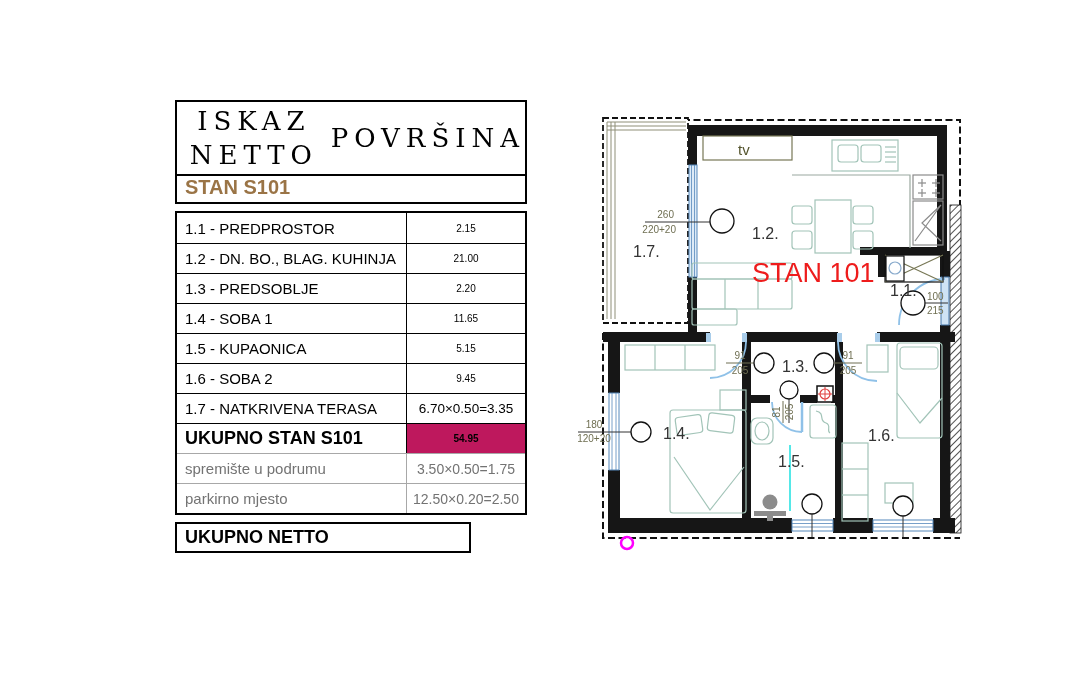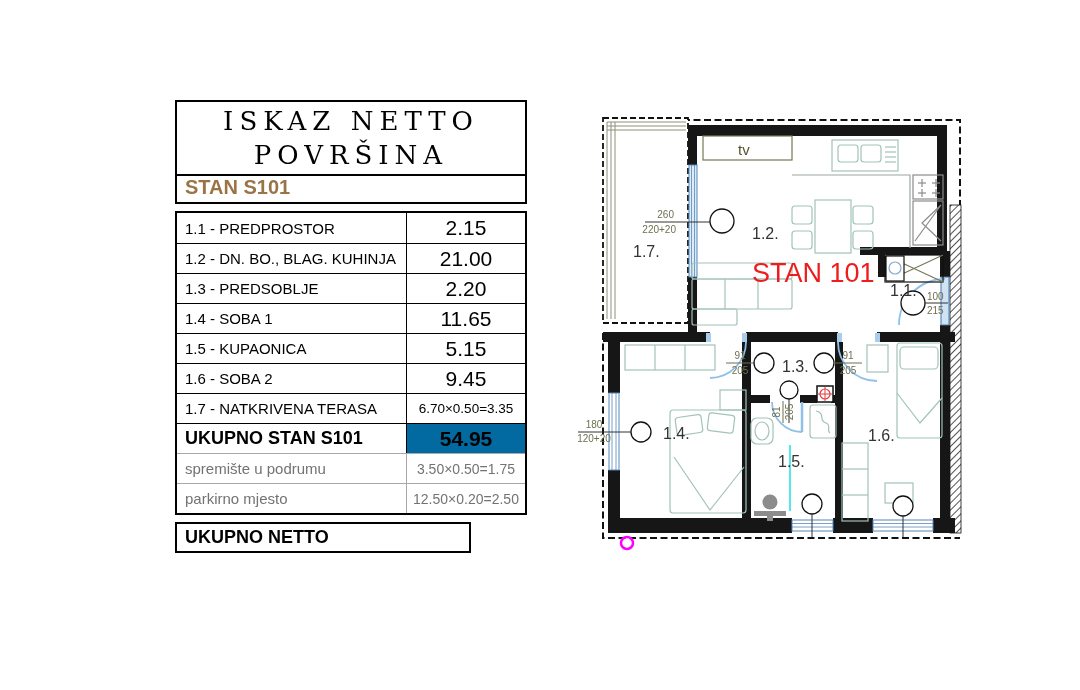--- a/index.html
+++ b/index.html
@@ -4,21 +4,21 @@
 <style>
   html,body{margin:0;padding:0;}
   body{
     width:1080px;height:690px;position:relative;background:#ffffff;
     font-family:"Liberation Sans",sans-serif;overflow:hidden;
   }
   
   .tbl-title{
     position:absolute;left:175px;top:100px;width:352px;height:76px;
     border:2px solid #000;box-sizing:border-box;
-    display:flex;flex-direction:column;align-items:center;justify-content:center;
+    display:flex;flex-direction:row;align-items:center;justify-content:center;
     font-family:"DejaVu Serif",serif;font-size:26px;letter-spacing:6px;color:#000;
     line-height:34px;text-align:center;
   }
   .tbl-sub{
     position:absolute;left:175px;top:176px;width:352px;height:28px;
     border:2px solid #000;border-top:none;box-sizing:border-box;
     display:flex;align-items:flex-start;padding-left:8px;
     font-size:20px;font-weight:bold;color:#9a7446;
   }
   .tbl-rows{
@@ -26,24 +26,24 @@
     border:2px solid #000;box-sizing:border-box;text-align:right;
   }
   .trow{display:flex;height:30px;box-sizing:border-box;border-top:1.5px solid #000;}
   .trow:first-child{border-top:none;}
   .trow .lbl{
     flex:0 0 229px;display:flex;align-items:center;padding-left:8px;
     font-size:15px;color:#000;box-sizing:border-box;white-space:nowrap;
   }
   .trow .val{
     flex:1;display:flex;align-items:center;justify-content:center;
-    font-size:21px;color:#000;border-left:1.5px solid #000;box-sizing:border-box;
+    font-size:10px;color:#000;border-left:1.5px solid #000;box-sizing:border-box;
   }
   .trow.total .lbl{font-size:18px;font-weight:bold;}
-  .trow.total .val{font-weight:bold;background:#0369a1;}
+  .trow.total .val{font-weight:bold;background:#be185d;}
   .trow.muted{border-top-color:#a8a8a8;}
   .trow.muted .lbl,.trow.muted .val{color:#737373;}
   .trow.muted .val{border-left-color:#a8a8a8;font-size:14px;}
   .trow .val.small{font-size:13.5px;}
   .tbl-net{
     position:absolute;left:175px;top:522px;width:296px;height:31px;
     border:2px solid #000;box-sizing:border-box;display:flex;
   }
   .tbl-net .lbl{
     flex:0 0 229px;display:flex;align-items:center;padding-left:8px;

